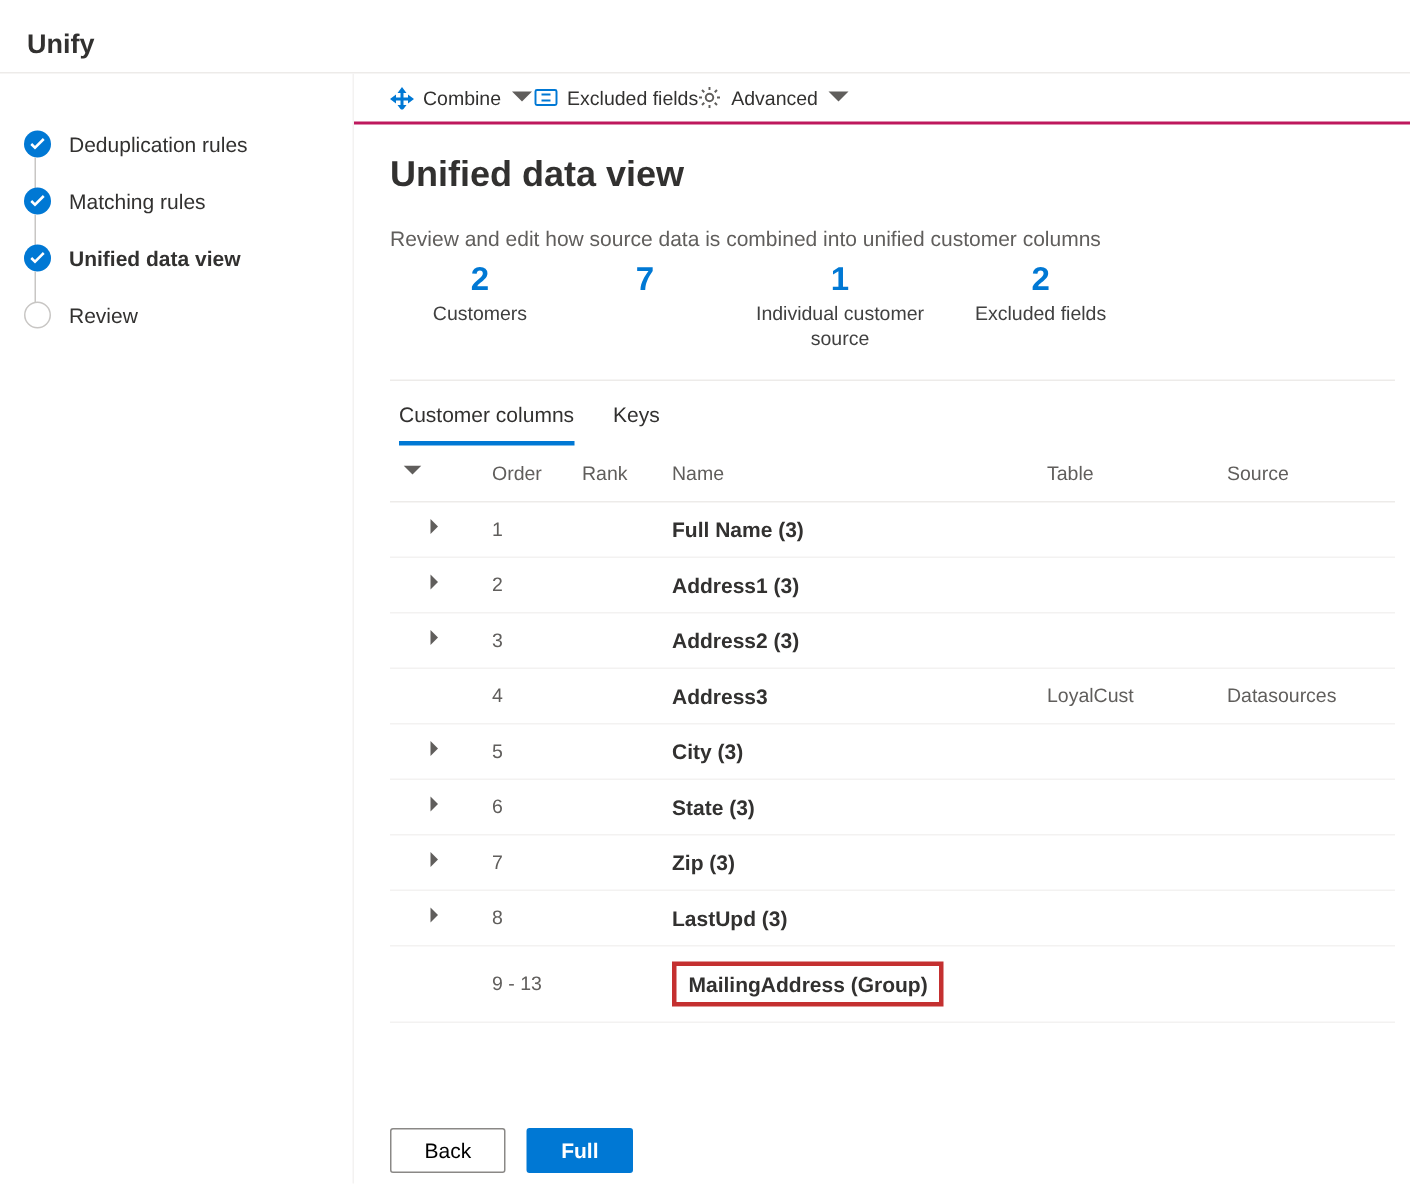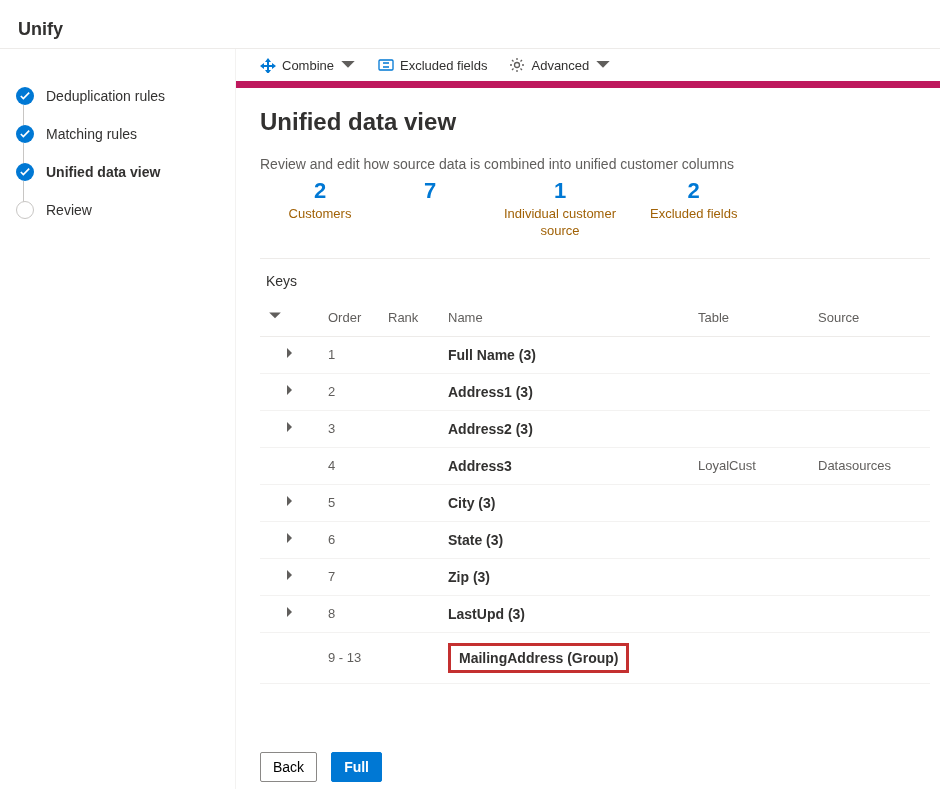--- a/index.html
+++ b/index.html
@@ -9,50 +9,50 @@
     .sidebar { width: 236px; padding: 28px 14px; border-right: 1px solid #f3f2f1; }
     .step { display: flex; align-items: center; padding: 10px 2px; font-size: 14px; color: #323130; cursor: pointer; position: relative; }
     .step:not(:last-child)::after { content:""; position:absolute; left:9px; top:28px; width:1px; height:30px; background:#c8c6c4; }
     .circle { width: 18px; height: 18px; border-radius: 50%; margin-right: 12px; display:flex; align-items:center; justify-content:center; flex-shrink:0; }
     .circle.done { background: #0078d4; }
     .circle.done svg { width:10px; height:10px; fill:#fff; }
     .circle.open { border: 1.5px solid #c8c6c4; background:#fff; }
     .step.current { font-weight:600; }
 
     .main { flex: 1; display:flex; flex-direction:column; }
-    .toolbar { border-bottom: 7px solid #be185d; padding: 8px 24px; display:flex; align-items:center; gap: 22px; }
+    .toolbar { border-bottom: 2px solid #be185d; padding: 8px 24px; display:flex; align-items:center; }
     .tb-item { display:flex; align-items:center; gap:6px; font-size:13px; cursor:pointer; }
     .tb-item svg { width:16px; height:16px; }
     .chev { width:10px; height:10px; }
 
     .content { padding: 20px 10px 0 24px; flex:1; overflow:auto; }
     h1 { font-size: 24px; font-weight: 600; margin-bottom: 20px; }
     .subtitle { color:#605e5c; font-size:14px; }
 
     .stats { display:flex; gap: 30px; padding: 6px 20px 18px; border-bottom: 1px solid #edebe9; }
     .stat { text-align:center; min-width: 80px; }
     .stat .num { color: #0078d4; font-size: 22px; font-weight: 600; }
-    .stat .lbl { color:#a16207; font-size: 13px; line-height:1.3; margin-top:2px; max-width: 120px; text-align: center; }
+    .stat .lbl { color:#404040; font-size: 13px; line-height:1.3; margin-top:2px; max-width: 120px; text-align: center; }
 
     .tabs { display:flex; gap: 26px; padding: 14px 6px 0; }
     .tab { font-size:14px; padding-bottom: 10px; cursor:pointer; color:#323130; }
     .tab.active { border-bottom: 3px solid #0078d4; font-weight: 400; color:#323130; }
 
     table { width:100%; border-collapse: collapse; }
     thead th { text-align:left; font-weight:400; color:#605e5c; font-size:13px; padding: 10px 8px; border-bottom: 1px solid #edebe9; }
     tbody td { padding: 10px 8px; border-bottom: 1px solid #f3f2f1; font-size:13px; color:#605e5c; }
     tbody td.name { font-weight:600; color:#323130; font-size:14px; }
     td.exp { width: 60px; text-align:center; }
     .chev-r { width:12px; height:12px; fill:#605e5c; cursor:pointer; }
     .chev-d { width:14px; height:14px; fill:#605e5c; cursor:pointer; }
 
     .highlight { border: 3px solid #c43030; display:inline-block; padding: 4px 8px; }
 
     .footer { padding: 18px 24px; display:flex; gap: 14px; }
-    .btn { padding: 6px 12px; font-size:14px; border-radius:2px; cursor:pointer; }
+    .btn { padding: 6px 22px; font-size:14px; border-radius:2px; cursor:pointer; }
     .btn.secondary { background:#fff; border:1px solid #8a8886; }
     .btn.primary { background:#0078d4; border:1px solid #0078d4; color:#fff; font-weight:600; }
   </style>
 </head>
 <body>
 
 <div class="header">Unify</div>
 <div class="layout">
   <div class="sidebar" id="sidebar">
       <div class="step">
@@ -130,20 +130,21 @@
             <div class="num">1</div>
             <div class="lbl">Individual customer source</div>
           </div>
           <div class="stat">
             <div class="num">2</div>
             <div class="lbl">Excluded fields</div>
           </div>
         </div>
 
       <div class="tabs" id="tabs">
+          <div class="tab active">Customer columns</div>
           <div class="tab">Keys</div>
         </div>
 
       <table>
         <thead>
           <tr>
             <th class="exp"><svg class="chev-d" viewBox="0 0 12 12">
                   <path d="M1 3l5 5 5-5z"></path>
                 </svg></th>
             <th style="width:60px">Order</th>

